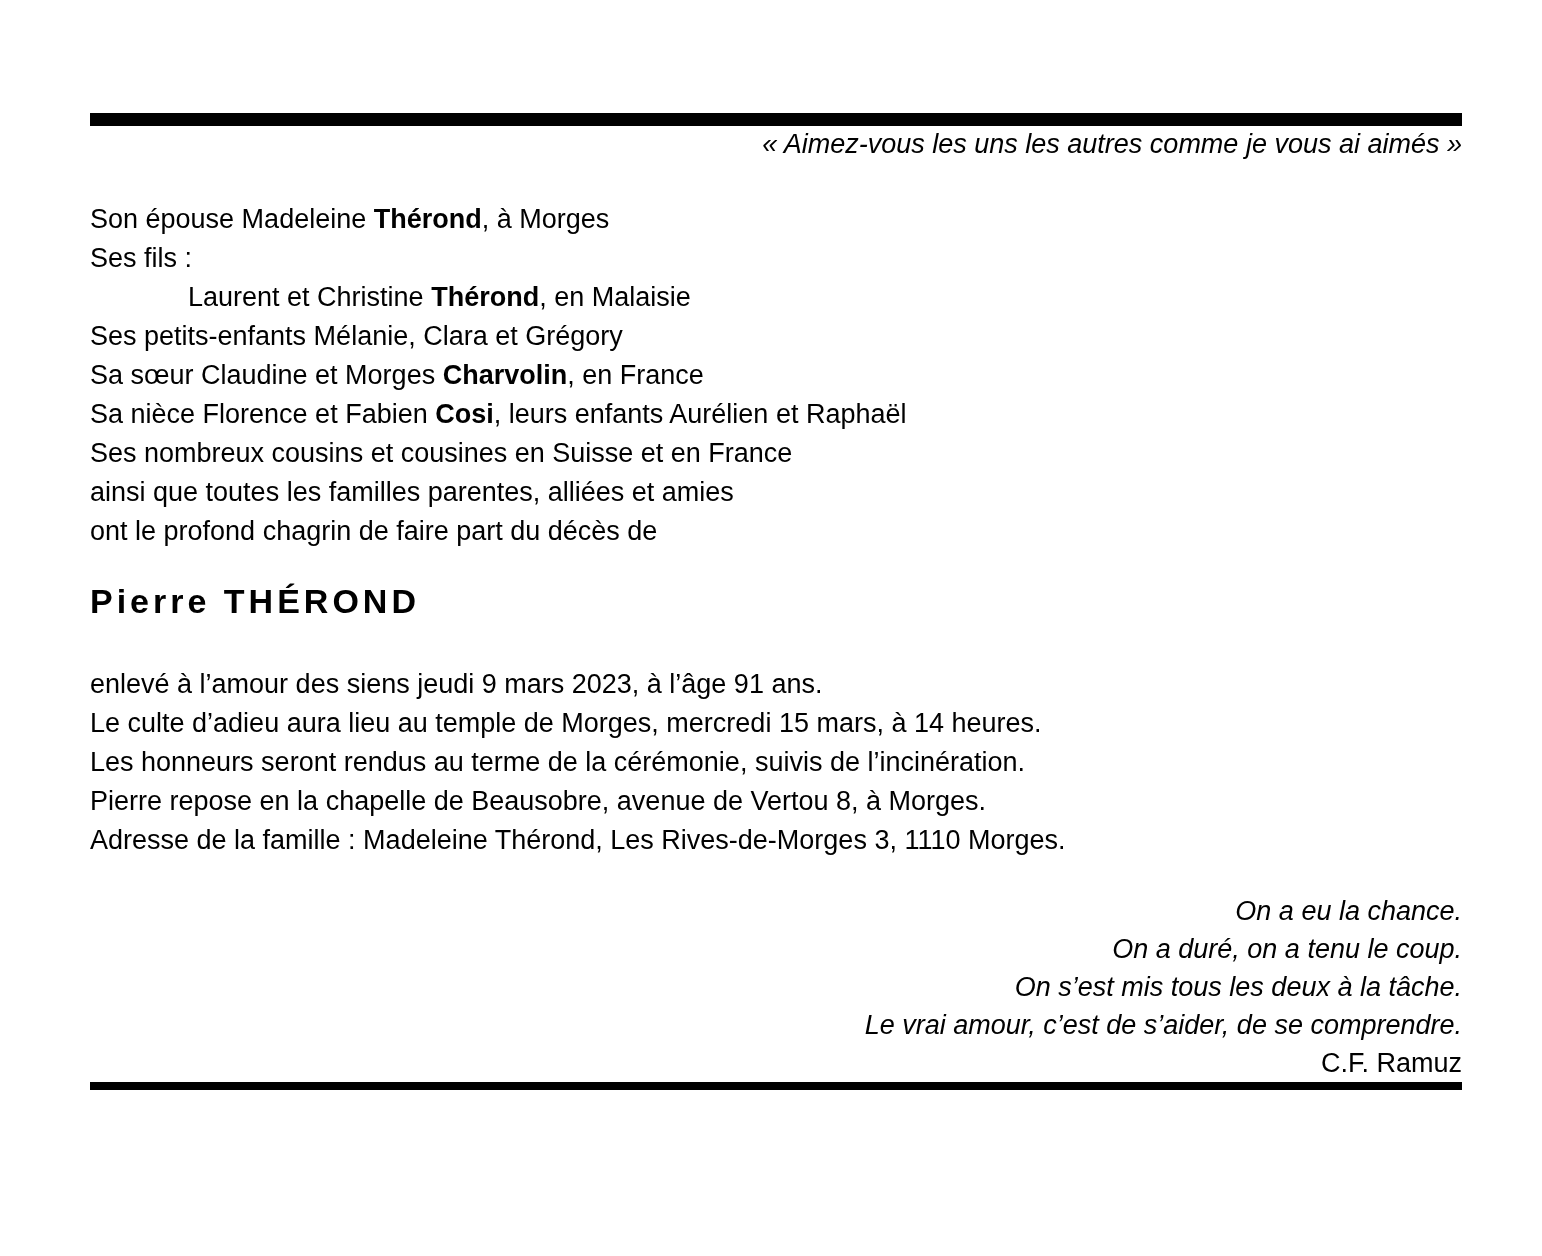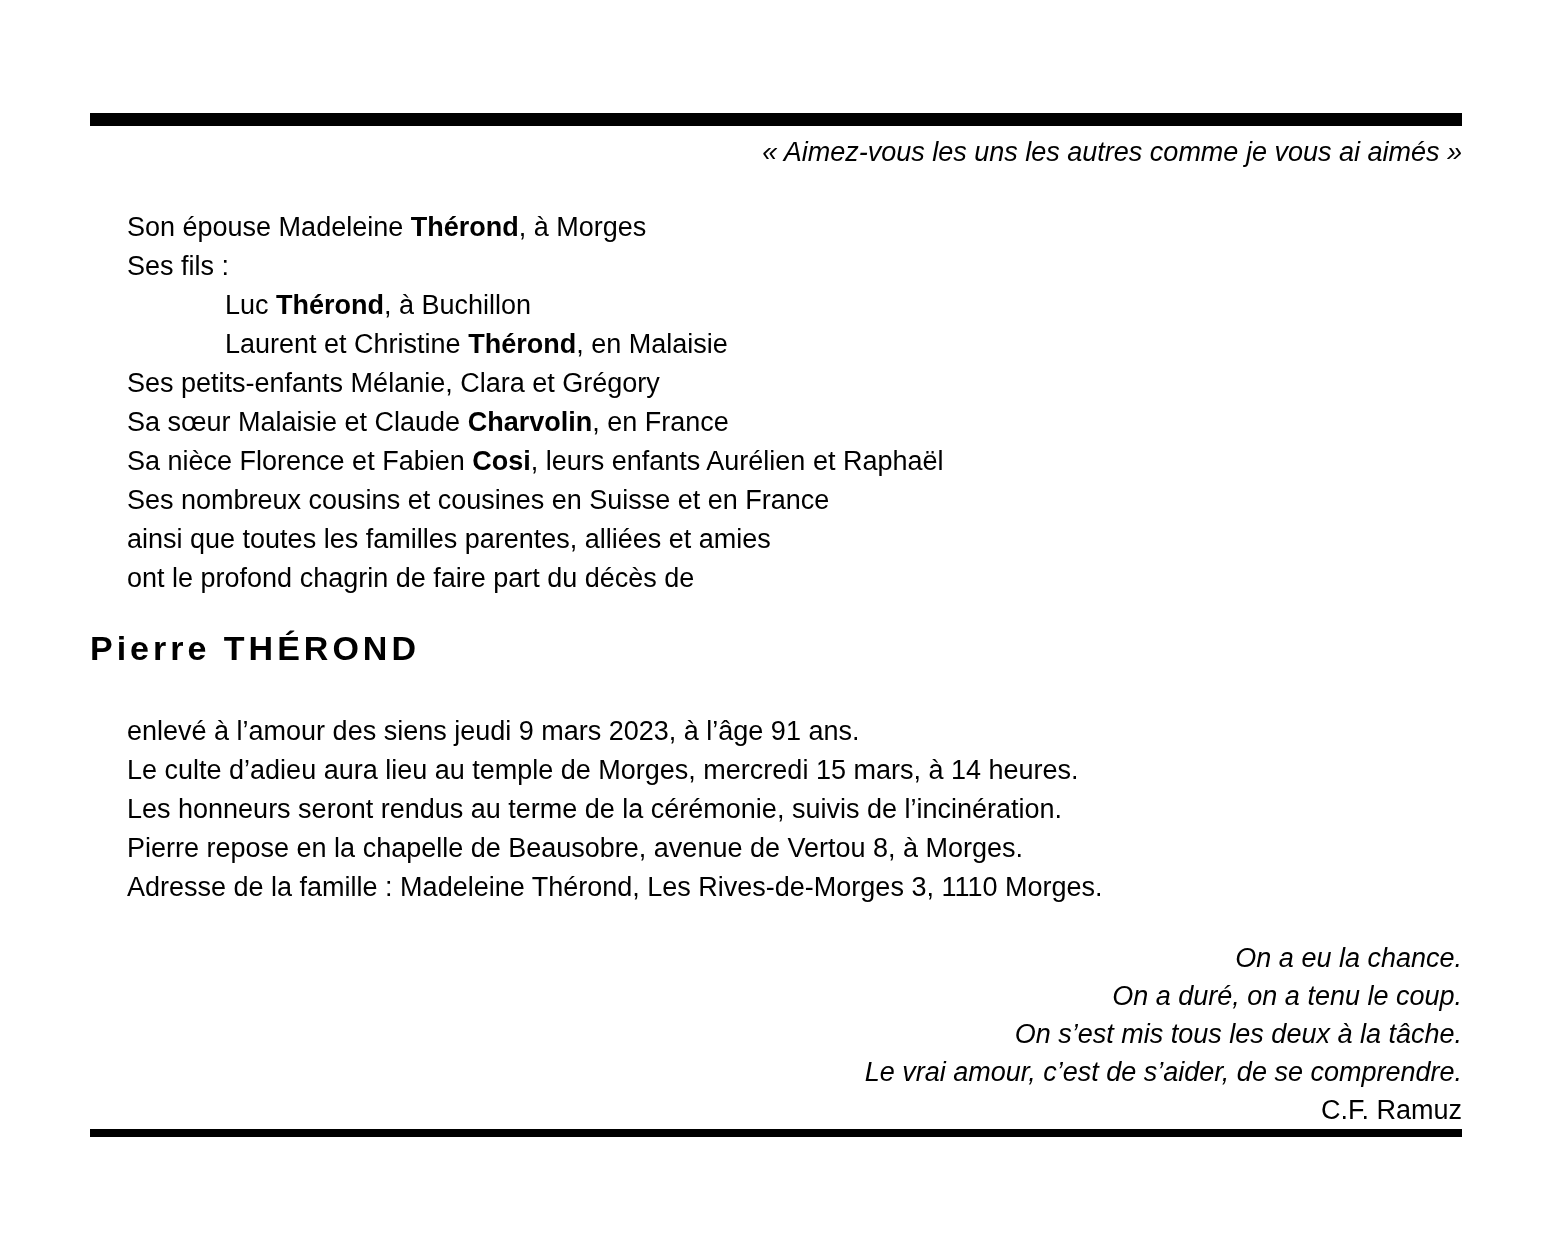--- a/index.html
+++ b/index.html
@@ -25,21 +25,20 @@
     width: 100%;
   }
   .rule-top {
     margin-top: 113px;
     height: 13px;
   }
   .rule-bottom {
     height: 8px;
   }
   .quote {
-    margin-top: 8px;
     font-size: 27px;
     line-height: 36px;
     font-style: italic;
     text-align: right;
     white-space: nowrap;
   }
   .family {
     margin-top: 38px;
     font-size: 27px;
     line-height: 39px;
@@ -68,39 +67,37 @@
     font-size: 27px;
     line-height: 38px;
     font-style: italic;
     text-align: right;
   }
   .poem .line.regular {
     font-style: normal;
   }
   .line {
     white-space: pre-wrap;
-    margin-left: 37px;
   }
 </style>
 </head>
 <body>
 
 <div class="page">
 
   <div class="rule rule-top"></div>
 
   <div class="quote">« Aimez-vous les uns les autres comme je vous ai aimés »</div>
 
   <div class="family">
       <div class="line"><span>Son épouse Madeleine </span><span class="bold">Thérond</span><span>, à Morges</span></div>
       <div class="line"><span>Ses fils :</span></div>
-      <div class="line indent"><span>Luc </span><span class="bold">Thérond</span><span>, à Buchillon</span></div>
       <div class="line indent"><span>Laurent et Christine </span><span class="bold">Thérond</span><span>, en Malaisie</span></div>
       <div class="line"><span>Ses petits-enfants Mélanie, Clara et Grégory</span></div>
-      <div class="line"><span>Sa sœur Malaisie et Claude </span><span class="bold">Charvolin</span><span>, en France</span></div>
+      <div class="line"><span>Sa sœur Claudine et Morges </span><span class="bold">Charvolin</span><span>, en France</span></div>
       <div class="line"><span>Sa nièce Florence et Fabien </span><span class="bold">Cosi</span><span>, leurs enfants Aurélien et Raphaël</span></div>
       <div class="line"><span>Ses nombreux cousins et cousines en Suisse et en France</span></div>
       <div class="line"><span>ainsi que toutes les familles parentes, alliées et amies</span></div>
       <div class="line"><span>ont le profond chagrin de faire part du décès de</span></div>
     </div>
 
   <div class="name">Pierre THÉROND</div>
 
   <div class="details">
       <div class="line"><span>enlevé à l’amour des siens jeudi 9 mars 2023, à l’âge 91 ans.</span></div>

